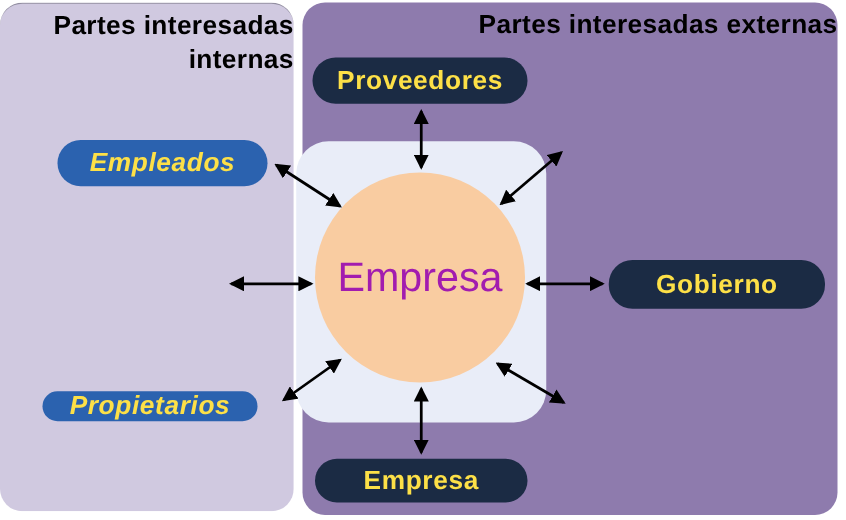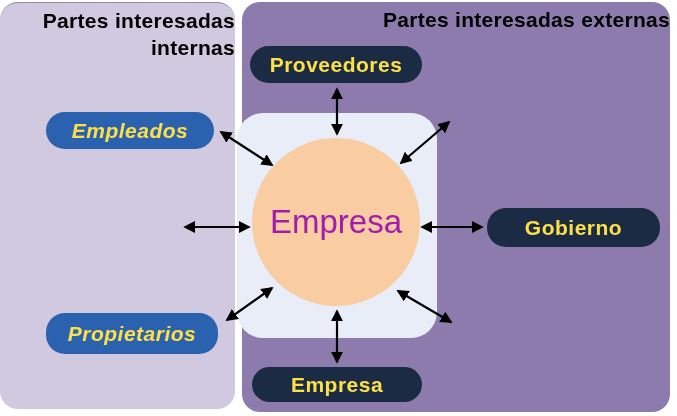--- a/index.html
+++ b/index.html
@@ -77,21 +77,21 @@
     font-weight: bold;
     font-size: 21px;
     letter-spacing: 0.5px;
     white-space: nowrap;
   }
   .pill.blue { background: var(--internal-pill, #2b62af); font-style: italic; }
   .pill.navy { background: var(--external-pill, #1b2b44); }
 
   .pill.empleados    { left: 46px;  top: 112px; width: 168px; height: 37px; }
   .pill.gerentes     { left: 12px;  top: 210px; width: 167px; height: 34px; }
-  .pill.propietarios { left: 46px;  top: 313px; width: 172px; height: 41px; }
+  .pill.propietarios { left: 34px;  top: 313px; width: 172px; height: 24px; }
   .pill.proveedores  { left: 250px; top: 46px;  width: 172px; height: 37px; }
   .pill.sociedad     { left: 452px; top: 103px; width: 171px; height: 36px; }
   .pill.gobierno     { left: 487px; top: 208px; width: 173px; height: 39px; }
   .pill.acreedores   { left: 457px; top: 312px; width: 170px; height: 34px; }
   .pill.clientes     { left: 252px; top: 367px; width: 170px; height: 35px; }
 
   svg.arrows {
     position: absolute;
     left: 0; top: 0;
     width: 677px; height: 416px;

